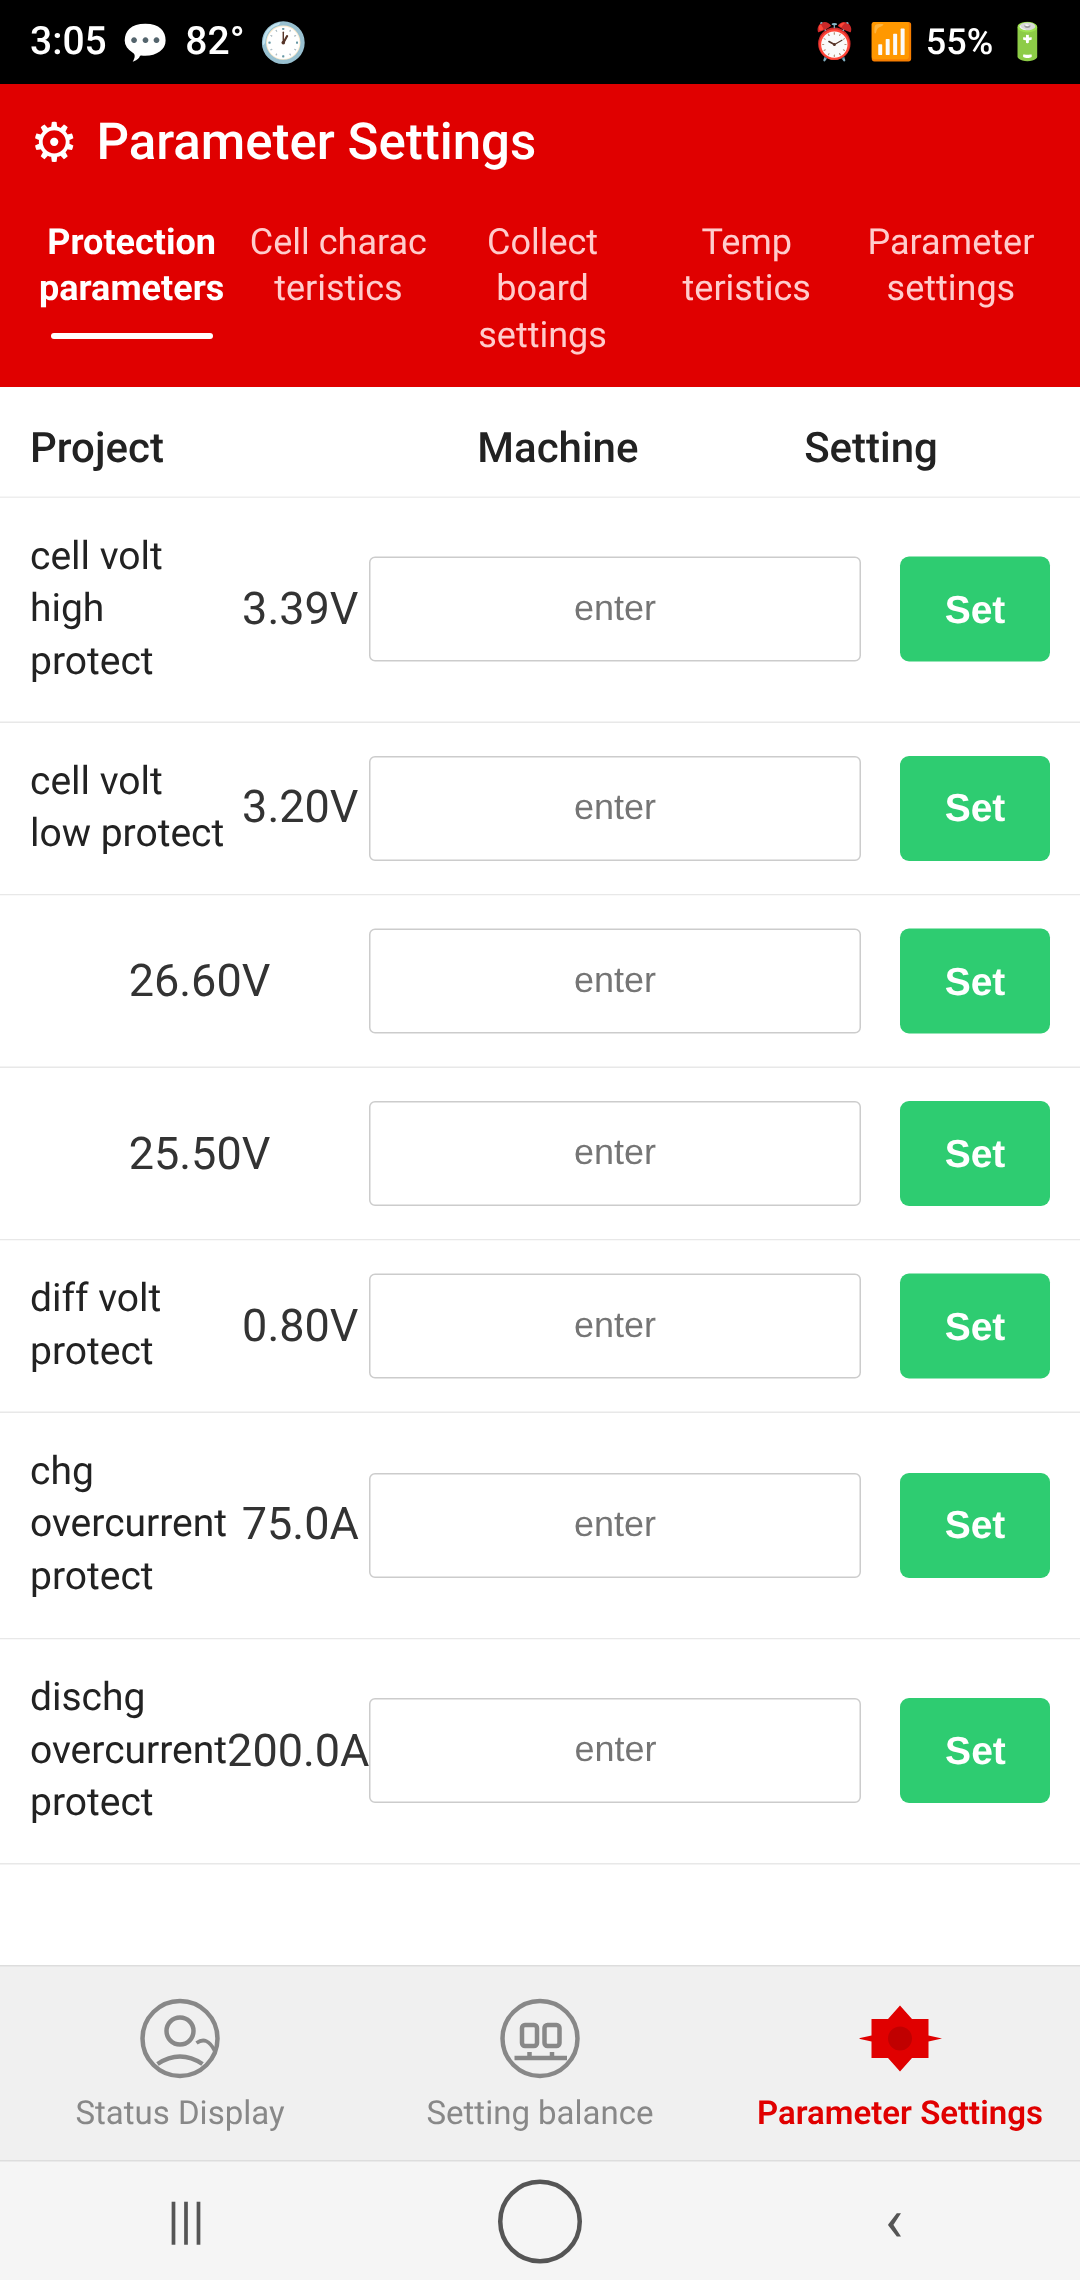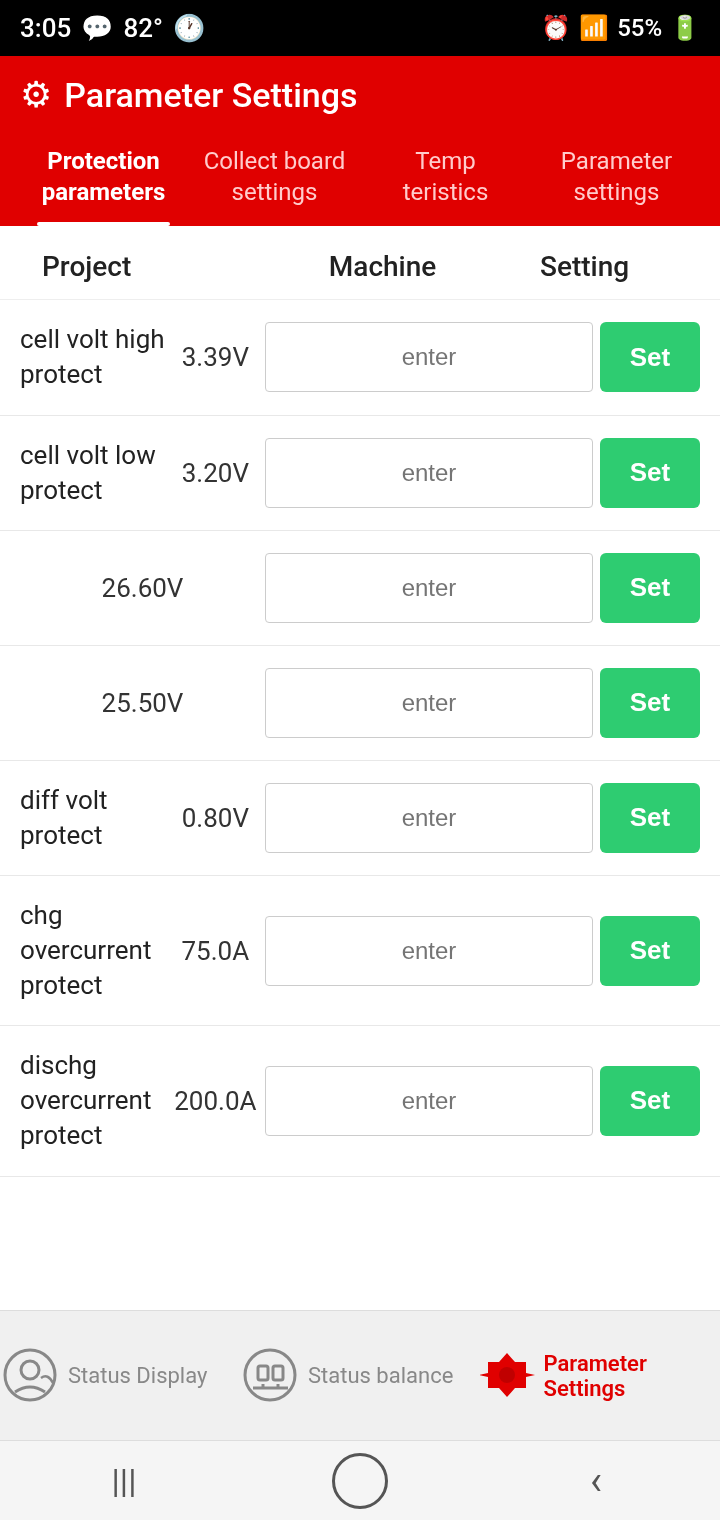--- a/index.html
+++ b/index.html
@@ -84,49 +84,49 @@
       min-height: 1100px;
     }
 
     
     .table-header {
       display: flex;
       align-items: center;
       padding: 24px 20px 16px 20px;
       border-bottom: 1px solid #eee;
     }
-    .col-project { flex: 2.2; font-size: 28px; font-weight: 500; color: #222; text-align: left; margin-left: 22px; }
+    .col-project { flex: 2.2; font-size: 28px; font-weight: 500; color: #222; text-align: left; }
     .col-machine { flex: 1.5; font-size: 28px; font-weight: 500; color: #222; text-align: center; }
     .col-setting { flex: 2; font-size: 28px; font-weight: 500; color: #222; text-align: center; }
 
     
     .param-row {
       display: flex;
       align-items: center;
       padding: 22px 20px;
       border-bottom: 1px solid #e8e8e8;
       background: #fff;
     }
     .param-name {
       flex: 2.2;
       font-size: 26px;
       color: #222;
       line-height: 1.35;
     }
     .param-value {
       flex: 1.5;
-      font-size: 26px;
+      font-size: 30px;
       color: #333;
       text-align: center;
     }
     .param-controls {
       flex: 2;
       display: flex;
       align-items: center;
-      gap: 7px;
+      gap: 26px;
       justify-content: flex-end;
     }
     .param-input {
       flex: 1;
       height: 70px;
       border: 1.5px solid #ccc;
       border-radius: 4px;
       font-size: 24px;
       color: #aaa;
       text-align: center;
@@ -155,21 +155,21 @@
       width: 720px;
       height: 130px;
       background: #f0f0f0;
       display: flex;
       align-items: center;
       justify-content: space-around;
       border-top: 1px solid #ddd;
     }
     .nav-item {
       display: flex;
-      flex-direction: row;
+      flex-direction: column;
       align-items: center;
       gap: 8px;
       cursor: pointer;
       flex: 1;
     }
     .nav-icon {
       width: 60px;
       height: 60px;
       display: flex;
       align-items: center;
@@ -231,20 +231,22 @@
 
 <div class="app-header">
   <div class="app-title-row">
     <span style="font-size:36px; color:#fff;">⚙</span>
     <span class="app-title-text">Parameter Settings</span>
   </div>
 
   <div class="tab-nav">
     <div class="tab-item active" style="white-space:pre-line;">Protection
 parameters</div>
+    <div class="tab-item" style="white-space:pre-line;">Cell charac
+teristics</div>
     <div class="tab-item" style="white-space:pre-line;">Collect board
 settings</div>
     <div class="tab-item" style="white-space:pre-line;">Temp
 teristics</div>
     <div class="tab-item" style="white-space:pre-line;">Parameter
 settings</div>
   </div>
 </div>
 
 <div class="main-content">
@@ -332,21 +334,21 @@
     <div class="nav-icon">
       <svg width="55" height="55" viewBox="0 0 55 55">
         <circle cx="27" cy="27" r="25" fill="none" stroke="#888" stroke-width="3"></circle>
         <rect x="15" y="18" width="10" height="14" rx="2" fill="none" stroke="#888" stroke-width="3"></rect>
         <rect x="30" y="18" width="10" height="14" rx="2" fill="none" stroke="#888" stroke-width="3"></rect>
         <line x1="20" y1="36" x2="20" y2="40" stroke="#888" stroke-width="3"></line>
         <line x1="35" y1="36" x2="35" y2="40" stroke="#888" stroke-width="3"></line>
         <line x1="10" y1="40" x2="45" y2="40" stroke="#888" stroke-width="3"></line>
       </svg>
     </div>
-    <span class="nav-label">Status balance</span>
+    <span class="nav-label">Setting balance</span>
   </div>
   <div class="nav-item">
     <div class="nav-icon">
       <svg width="55" height="55" viewBox="0 0 55 55">
         <polygon points="27,5 35,14 46,14 46,25 55,27 46,29 46,40 35,40 27,49 19,40 8,40 8,29 -1,27 8,25 8,14 19,14" fill="#e00000" stroke="none"></polygon>
         <polygon points="27,8 34,16 44,16 44,26 52,27 44,28 44,38 34,38 27,46 20,38 10,38 10,28 2,27 10,26 10,16 20,16" fill="#e00000"></polygon>
         <circle cx="27" cy="27" r="8" fill="#c00000"></circle>
       </svg>
     </div>
     <span class="nav-label active">Parameter Settings</span>

